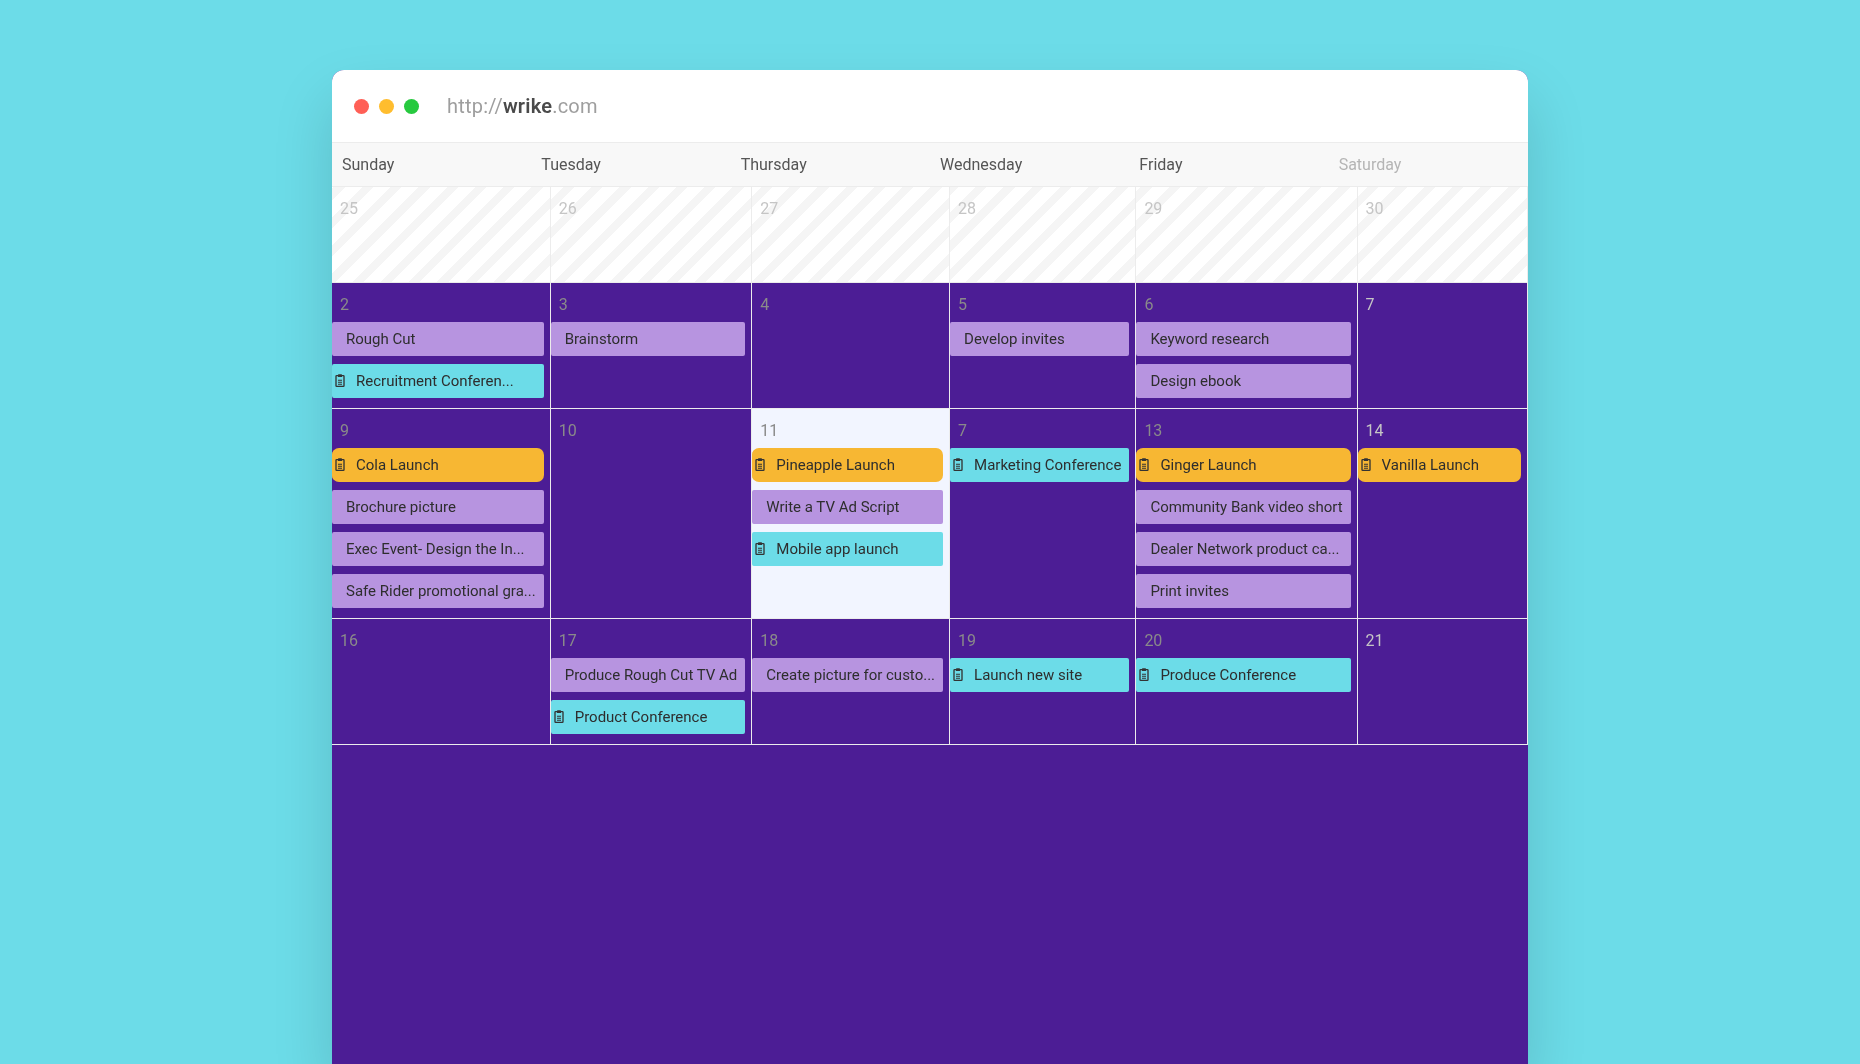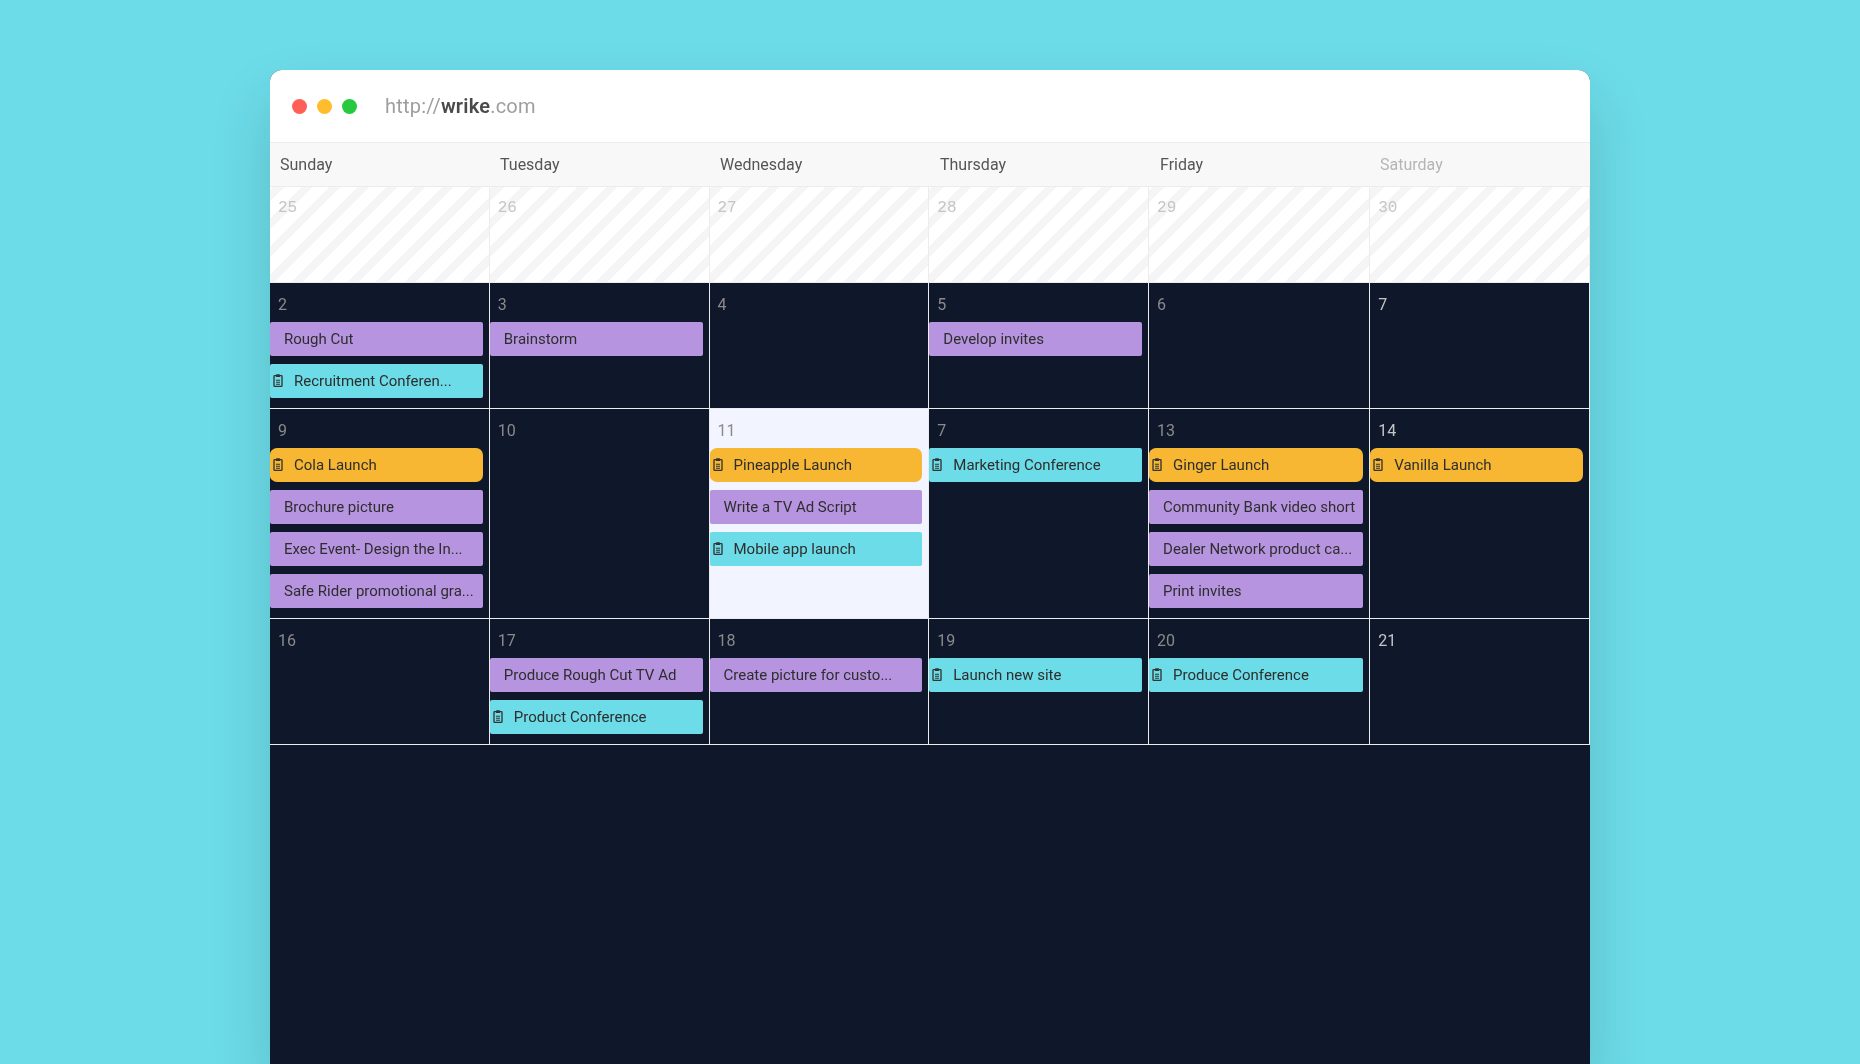--- a/index.html
+++ b/index.html
@@ -5,22 +5,22 @@
   * { box-sizing: border-box; margin: 0; padding: 0; }
   html, body { width: 100%; height: 100%; }
   body {
     background: #6cdce8;
     font-family: -apple-system, BlinkMacSystemFont, "Segoe UI", Roboto, Helvetica, Arial, sans-serif;
     display: flex;
     justify-content: center;
     padding-top: 70px;
   }
   .browser-window {
-    width: 1320px;
-    background: #0f172a;
+    width: 1196px;
+    background: #4c1d95;
     border-radius: 12px 12px 0 0;
     box-shadow: 0 30px 60px rgba(0,0,0,0.15);
     overflow: hidden;
   }
   .titlebar {
     height: 72px;
     display: flex;
     align-items: center;
     padding: 0 22px;
     background: #ffffff;
@@ -72,21 +72,20 @@
 
   
   .hatched {
     background-image: repeating-linear-gradient(
       -45deg,
       #ffffff 0px,
       #ffffff 12px,
       #f5f5f5 12px,
       #f5f5f5 20px
     );
-    font-family: Liberation Mono, monospace;
   }
 
   .events { display: flex; flex-direction: column; gap: 8px; }
   .event {
     position: relative;
     height: 34px;
     display: flex;
     align-items: center;
     font-size: 15px;
     color: #2e2e2e;
@@ -137,22 +136,22 @@
       <span class="dot green"></span>
     </div>
     <div class="url">
       <span>http://</span><b>wrike</b><span>.com</span>
     </div>
   </div>
 
   <div class="weekday-header" id="weekday-header">
       <div>Sunday</div>
       <div>Tuesday</div>
+      <div>Thursday</div>
       <div>Wednesday</div>
-      <div>Thursday</div>
       <div>Friday</div>
       <div class="muted">Saturday</div>
     </div>
 
   <div class="calendar-grid" id="calendar-grid">
       <div class="day-cell hatched">
         <div class="day-number muted">25</div>
       </div>
       <div class="day-cell hatched">
         <div class="day-number muted">26</div>
@@ -197,20 +196,28 @@
       <div class="day-cell">
         <div class="day-number">5</div>
         <div class="events">
           <div class="event purple">
             <span class="label">Develop invites</span>
           </div>
         </div>
       </div>
       <div class="day-cell">
         <div class="day-number">6</div>
+        <div class="events">
+          <div class="event purple">
+            <span class="label">Keyword research</span>
+          </div>
+          <div class="event purple">
+            <span class="label">Design ebook</span>
+          </div>
+        </div>
       </div>
       <div class="day-cell">
         <div class="day-number muted">7</div>
       </div>
       <div class="day-cell">
         <div class="day-number">9</div>
         <div class="events">
           <div class="event orange has-icon">
             <svg width="16" height="16" viewBox="0 0 24 24">
               <path d="M7 3h2a1 1 0 0 1 1-1h4a1 1 0 0 1 1 1h2a2 2 0 0 1 2 2v14a2 2 0 0 1-2 2H7a2 2 0 0 1-2-2V5a2 2 0 0 1 2-2zm0 2v14h10V5h-2v1h-6V5H7zm2 5h6v1.5H9V10zm0 3h6v1.5H9V13zm0 3h6v1.5H9V16z" fill="#333333"></path>

